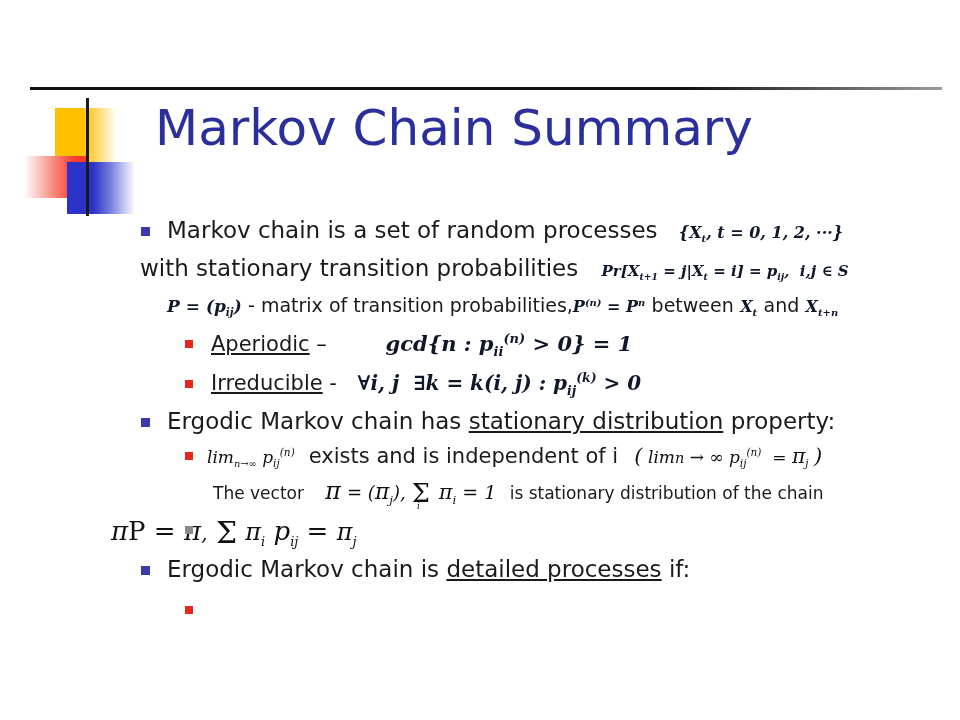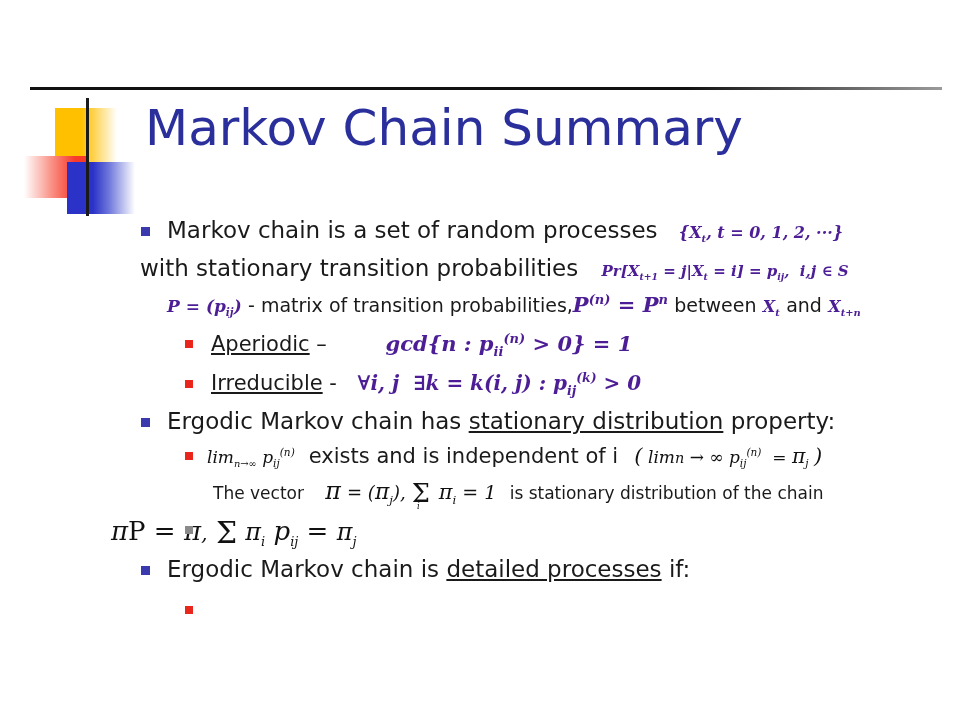--- a/index.html
+++ b/index.html
@@ -60,21 +60,21 @@
     left: 30px;
     top: 87px;
     width: 912px;
     height: 3px;
     background: linear-gradient(to right, #111111 0%, #111111 72%, #9a9a9a 100%);
   }
 
   
   #title {
     position: absolute;
-    left: 145px;
+    left: 155px;
     top: 99px;
     font-size: 50px;
     line-height: 58px;
     color: #2A2F9B;
     font-family: "DejaVu Sans", sans-serif;
     letter-spacing: 0px;
     white-space: nowrap;
   }
 
   
@@ -144,21 +144,21 @@
     background: #8a8a8a;
   }
 
   .u { text-decoration: underline; text-underline-offset: 2px; }
 
   
   .math {
     font-family: "DejaVu Serif", serif;
     font-weight: bold;
     font-style: italic;
-    color: #4c1d95;
+    color: #0f172a;
     white-space: nowrap;
   }
   .mathlite {
     font-family: "DejaVu Serif", serif;
     font-style: italic;
     font-weight: normal;
     color: #111111;
     white-space: nowrap;
   }
   sub, sup {
@@ -205,21 +205,21 @@
     <span class="math" style="font-size:16px; margin-left:14px;">{<i>X</i><sub>t</sub>, <i>t</i> = 0, 1, 2, ···}</span>
   </div>
 
   <div class="line lvl1-plain">
     <span>with stationary transition probabilities</span>
     <span class="math" style="font-size:15px; margin-left:16px;">Pr[<i>X</i><sub>t+1</sub> = <i>j</i>|<i>X</i><sub>t</sub> = <i>i</i>] = <i>p</i><sub>ij</sub>, &nbsp;<i>i</i>,<i>j</i> ∈ <i>S</i></span>
   </div>
 
   <div class="line lvl1-plain" style="padding-left:167px; font-size:20px;">
     <span class="math" style="font-size:17px;"><i>P</i> = (<i>p</i><sub>ij</sub>)</span>
-    <span style="font-size:19px;">- matrix of transition probabilities,</span><span class="math" style="font-size:21px;"><i>P</i><sup>(n)</sup> = <i>P</i><sup>n</sup></span>
+    <span style="font-size:19px;">- matrix of transition probabilities,</span><span class="math" style="font-size:16px;"><i>P</i><sup>(n)</sup> = <i>P</i><sup>n</sup></span>
     <span style="font-size:19px;">between</span>
     <span class="math" style="font-size:16px;"><i>X</i><sub>t</sub></span>
     <span style="font-size:19px;">and</span>
     <span class="math" style="font-size:16px;"><i>X</i><sub>t+n</sub></span>
   </div>
 
 
   <div class="line lvl2">
     <span class="b2"></span>
     <span class="u">Aperiodic</span><span> –</span>

